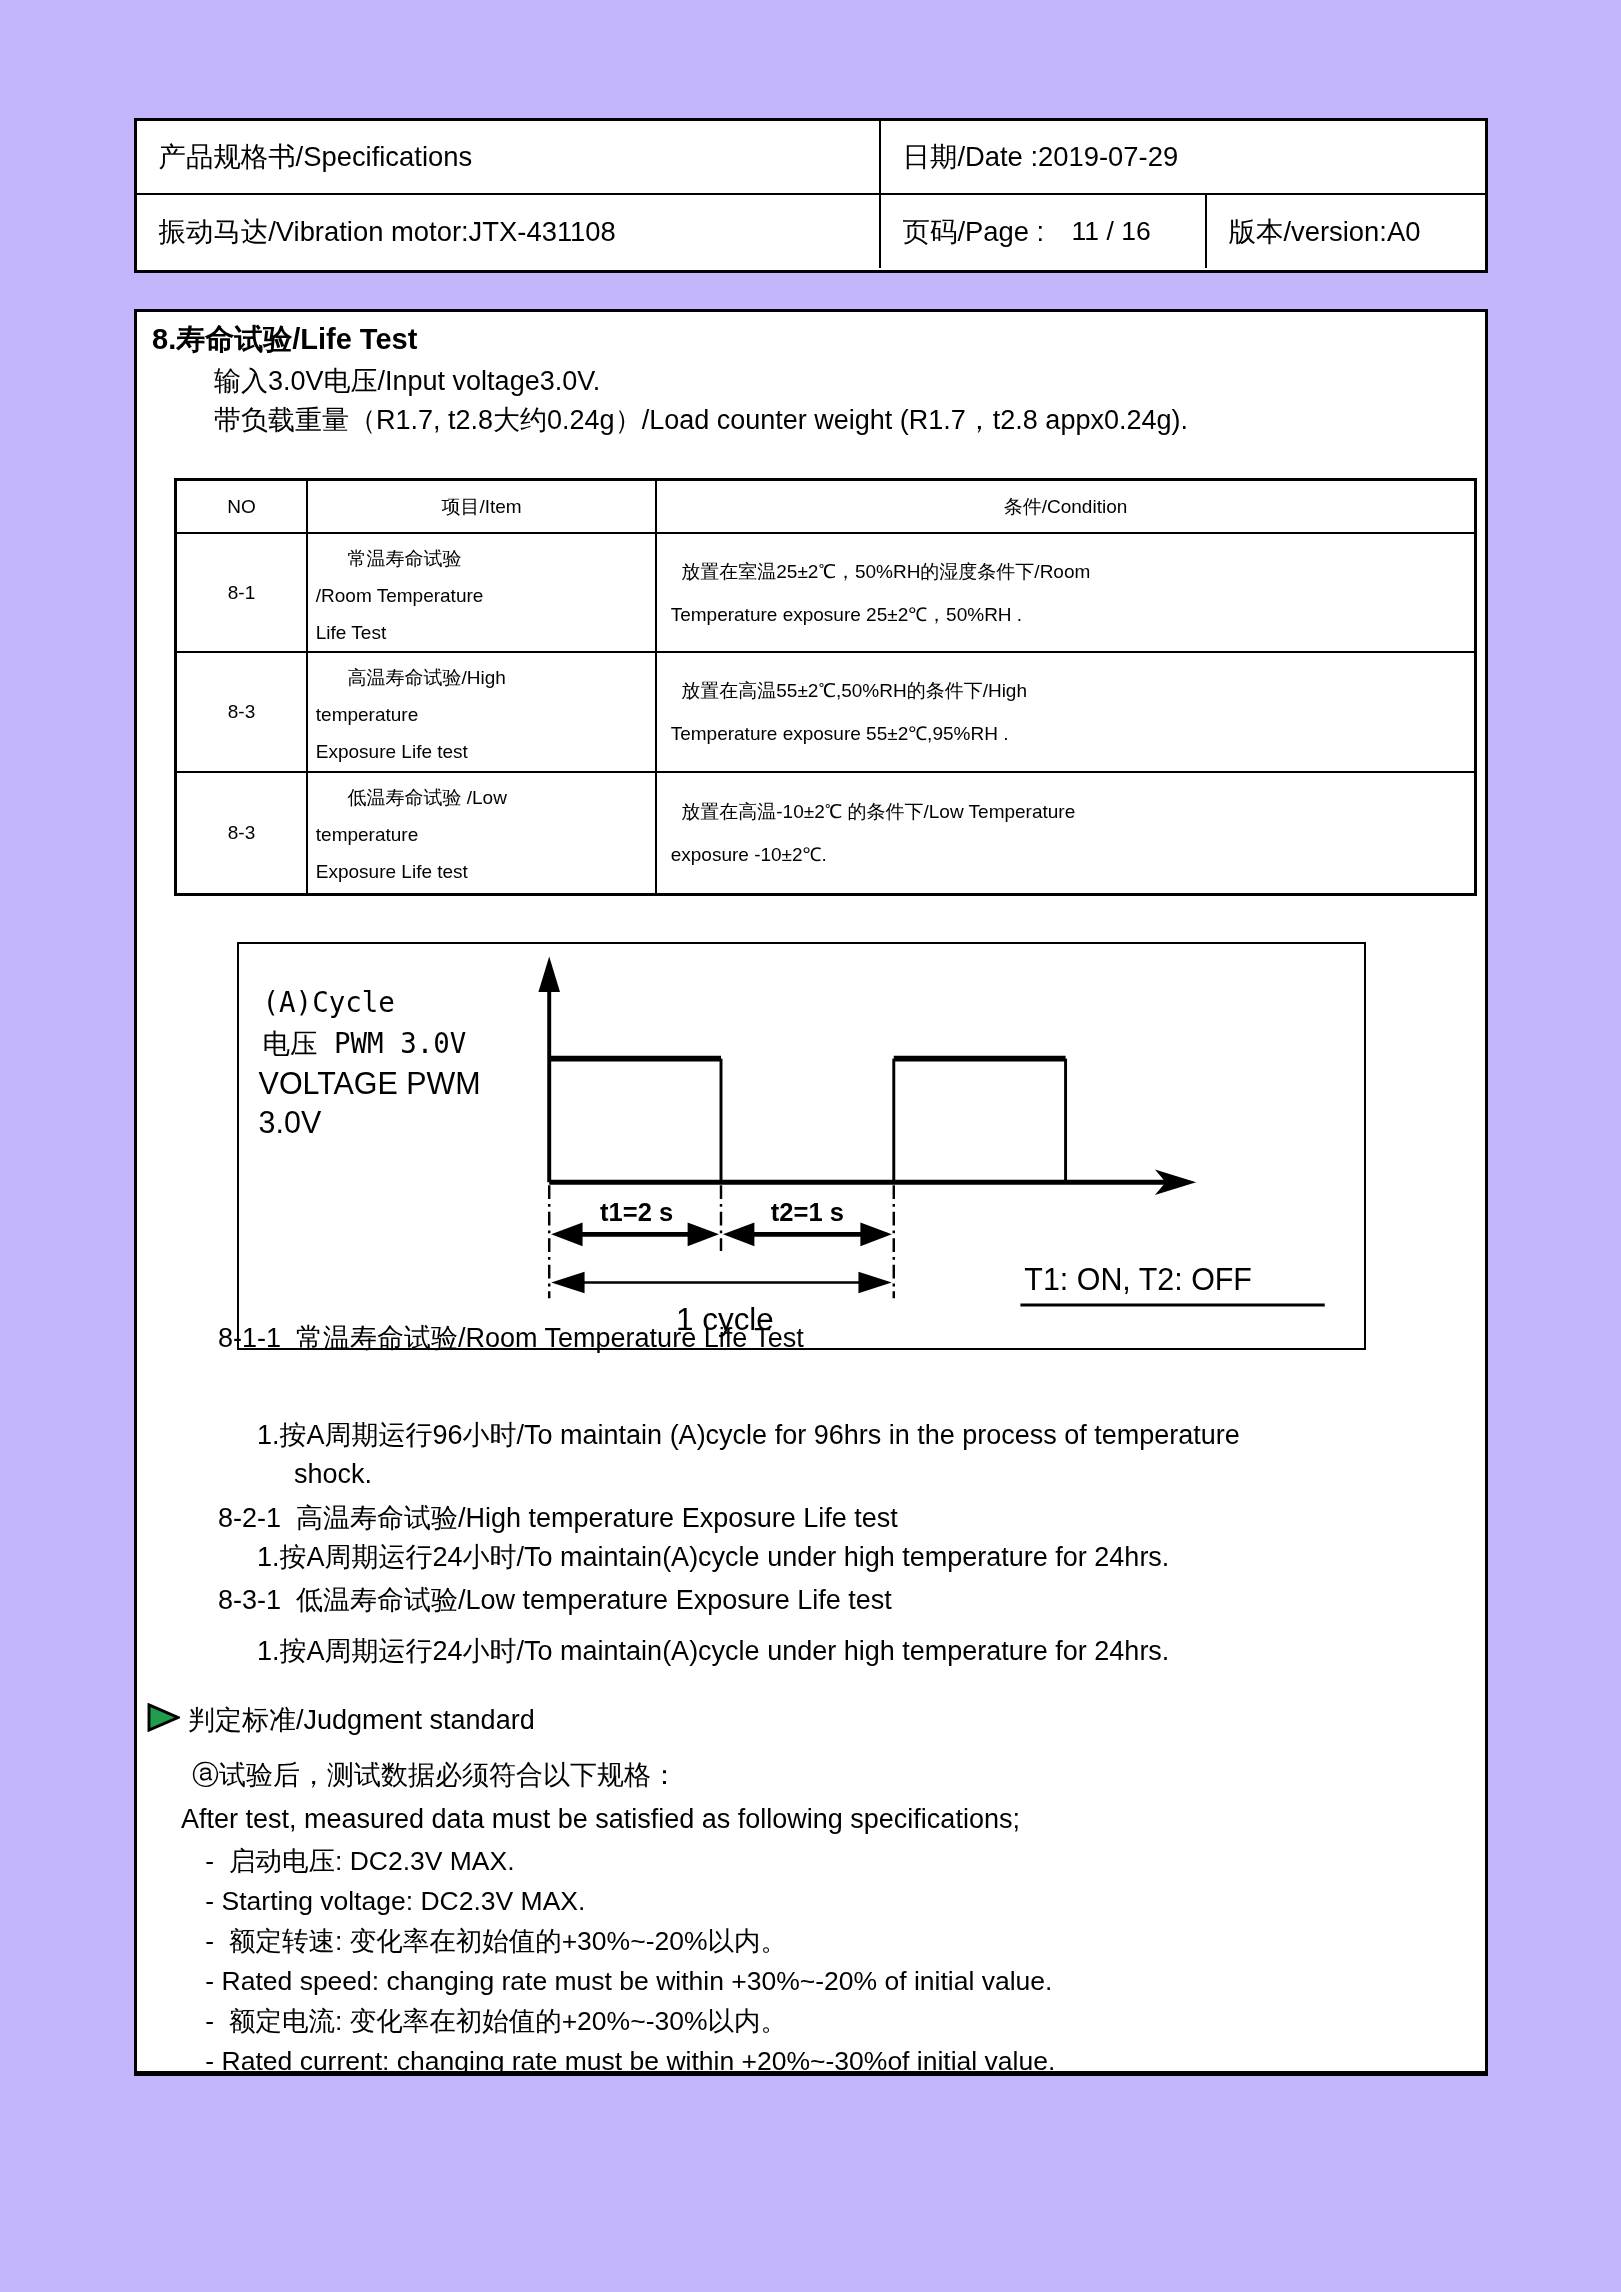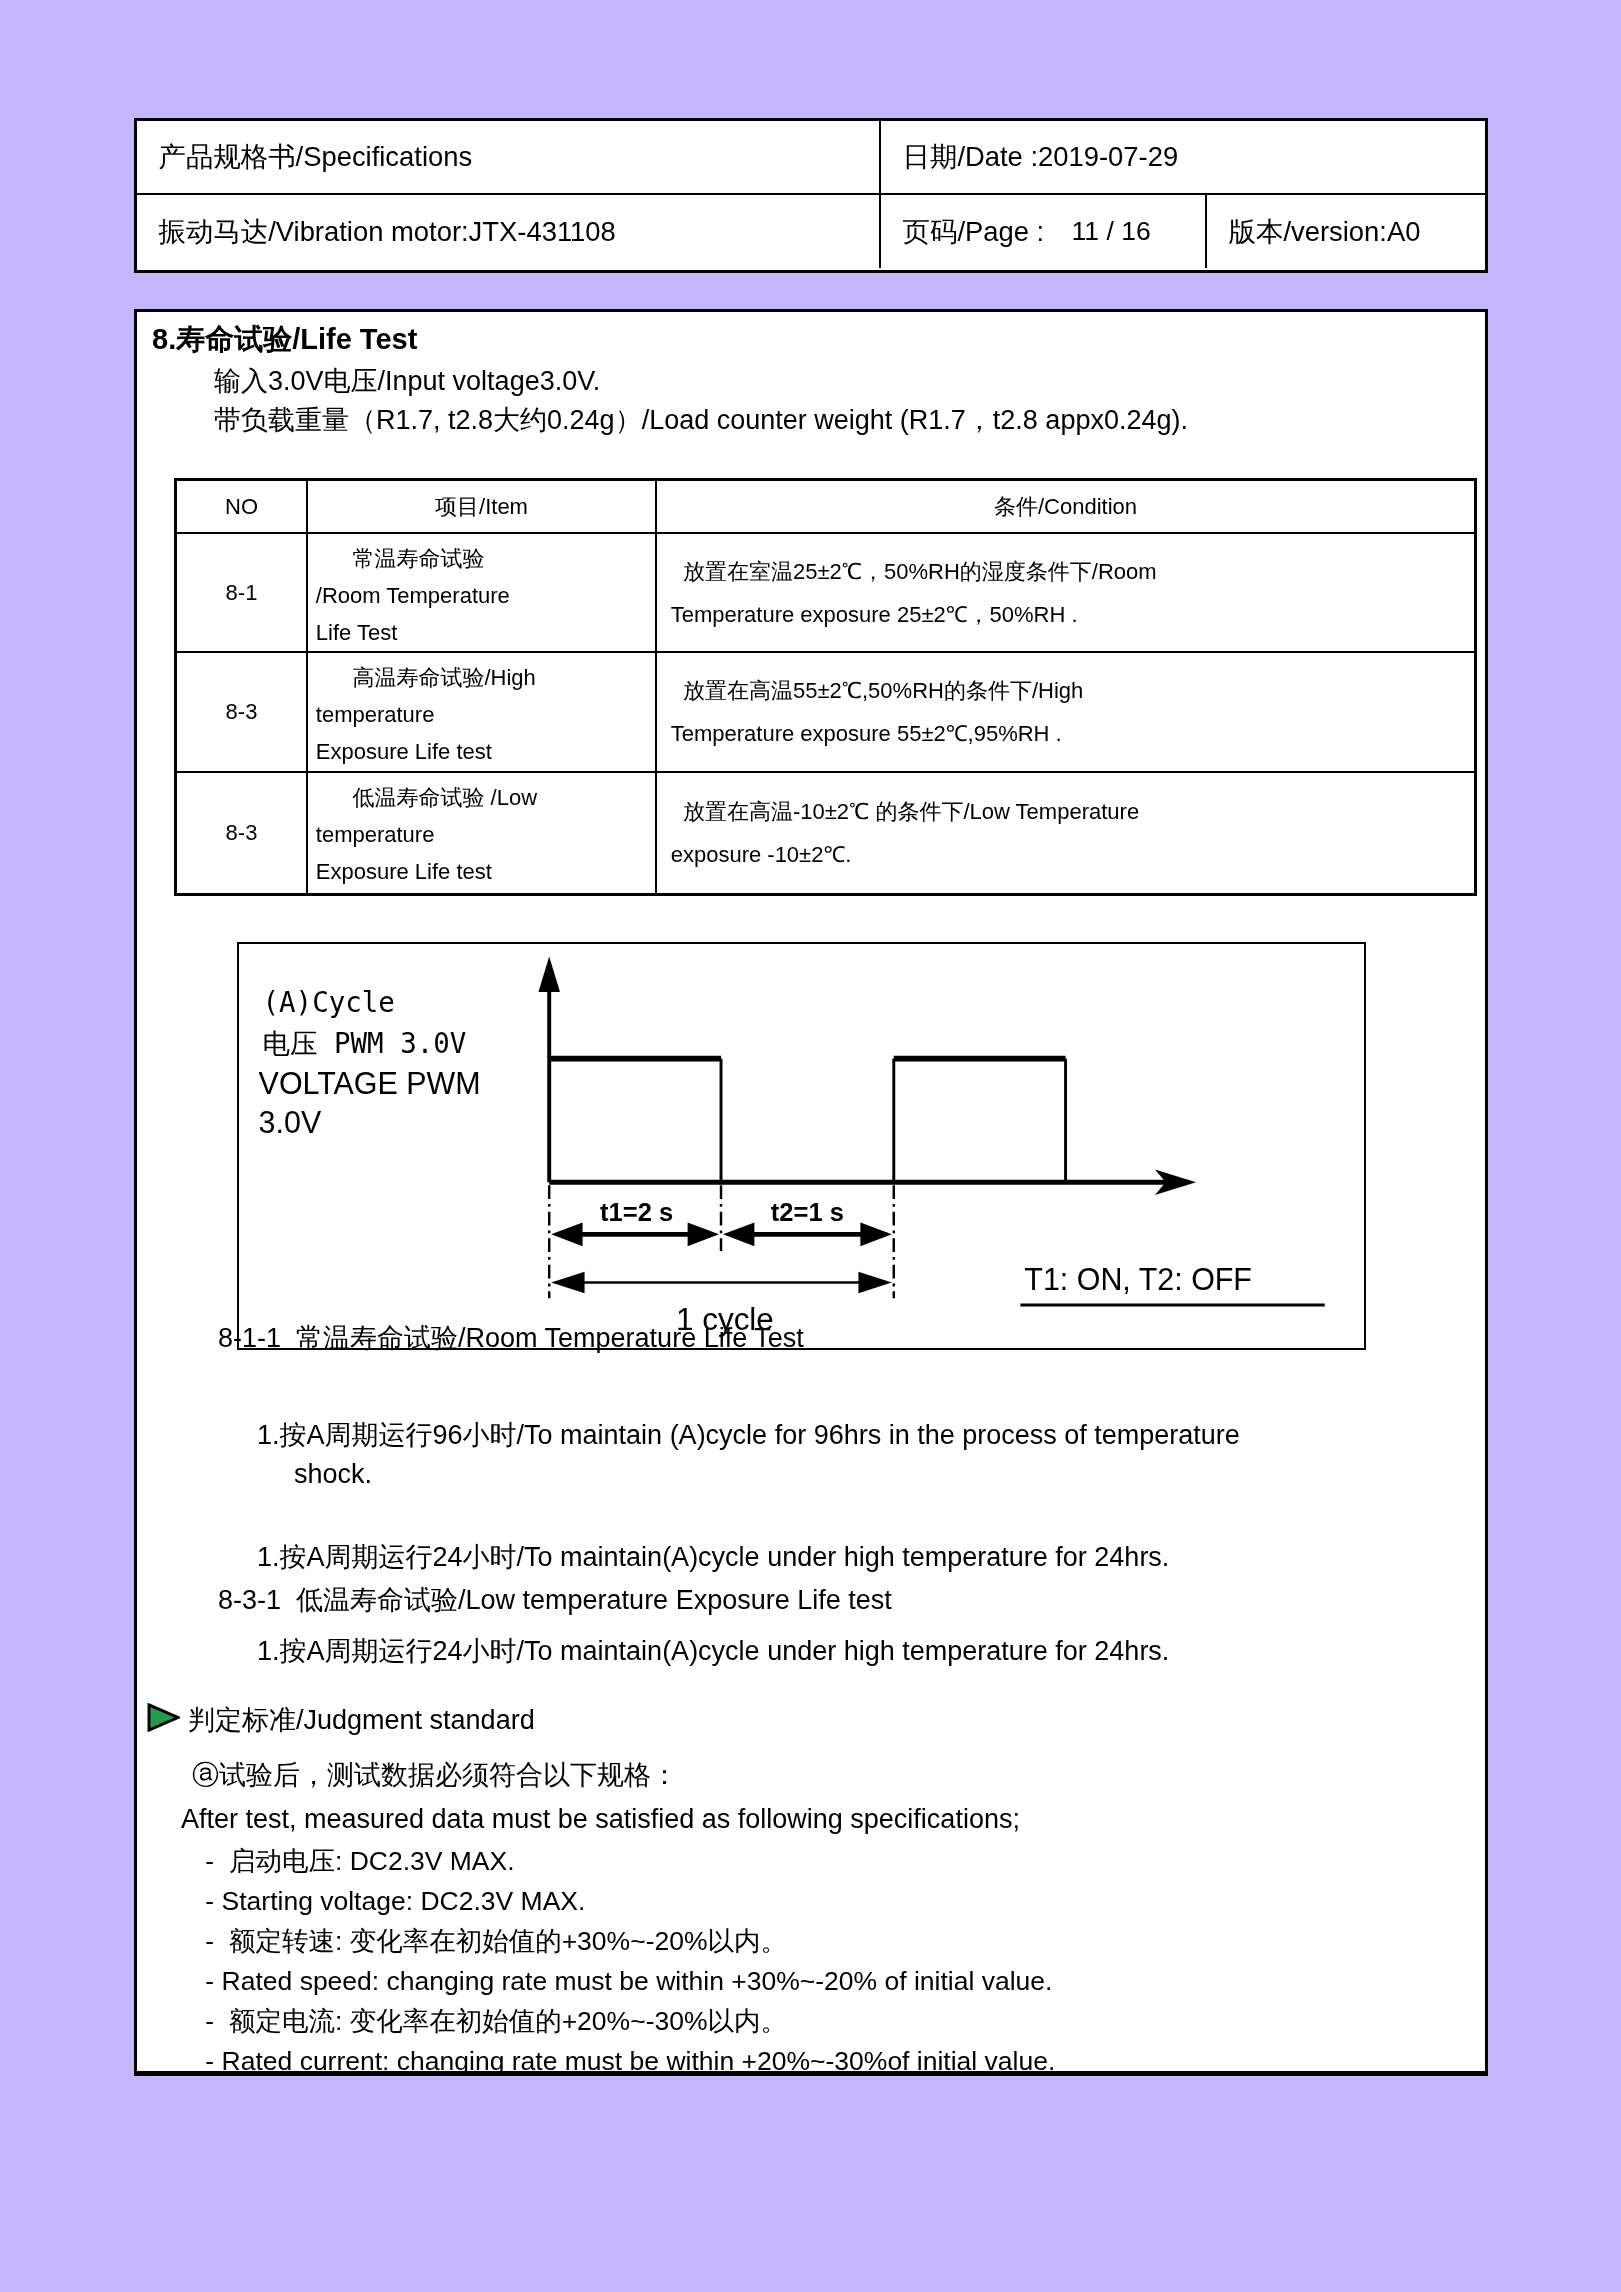--- a/index.html
+++ b/index.html
@@ -41,21 +41,21 @@
   .spec{
     position:absolute;left:174px;top:478px;
     border:3.9px solid #000;background:#fff;
     display:grid;
     grid-template-columns:131px 349px 817px;
     grid-template-rows:53px 119px 120px 120px;
     box-sizing:content-box;
   }
   .spec > div{
     border-right:2.9px solid #000;border-bottom:2.9px solid #000;
-    box-sizing:border-box;font-size:22px;
+    box-sizing:border-box;font-size:19px;
     display:flex;
   }
   .spec > div:nth-child(3n){border-right:none;}
   .spec > div:nth-child(n+10){border-bottom:none;}
   .sp-h{align-items:center;justify-content:center;font-size:27.4px;}
   .sp-no{align-items:center;justify-content:center;}
   .sp-item{align-items:flex-start;padding:5.9px 3.9px 0 7.8px;white-space:pre-wrap;line-height:37px;}
   .sp-cond{align-items:center;padding:0 9.8px 0 13.7px;white-space:pre-wrap;line-height:43px;}
   
   .diagram{
@@ -162,20 +162,21 @@
 
       <text x="800" y="352" font-size="31">T1: ON,  T2: OFF</text>
       <line x1="796" y1="367" x2="1106" y2="367" stroke="#000" stroke-width="3"></line>
     </svg>
   </div>
 
   <div class="abs t-body" style="left:218px;top:1320px;">8-1-1  常温寿命试验/Room Temperature Life Test</div>
   <div class="abs t-body" style="left:257px;top:1417px;">1.按A周期运行96小时/To maintain (A)cycle for 96hrs in the process of temperature</div>
   <div class="abs t-body" style="left:294px;top:1459px;">shock.</div>
 
+  <div class="abs t-body" style="left:218px;top:1500px;">8-2-1  高温寿命试验/High temperature Exposure Life test</div>
   <div class="abs t-body" style="left:257px;top:1539px;">1.按A周期运行24小时/To maintain(A)cycle under high temperature for 24hrs.</div>
 
   <div class="abs t-body" style="left:218px;top:1582px;">8-3-1  低温寿命试验/Low temperature Exposure Life test</div>
   <div class="abs t-body" style="left:257px;top:1633px;">1.按A周期运行24小时/To maintain(A)cycle under high temperature for 24hrs.</div>
 
   <svg class="marker" viewBox="0 0 34 30">
     <polygon points="2,2 32,15 2,28" fill="#1f9d4d" stroke="#000" stroke-width="3"></polygon>
   </svg>
   <div class="abs t-body" style="left:188px;top:1702px;">判定标准/Judgment standard</div>
   <div class="abs t-body" style="left:192px;top:1757px;">ⓐ试验后，测试数据必须符合以下规格：</div>

